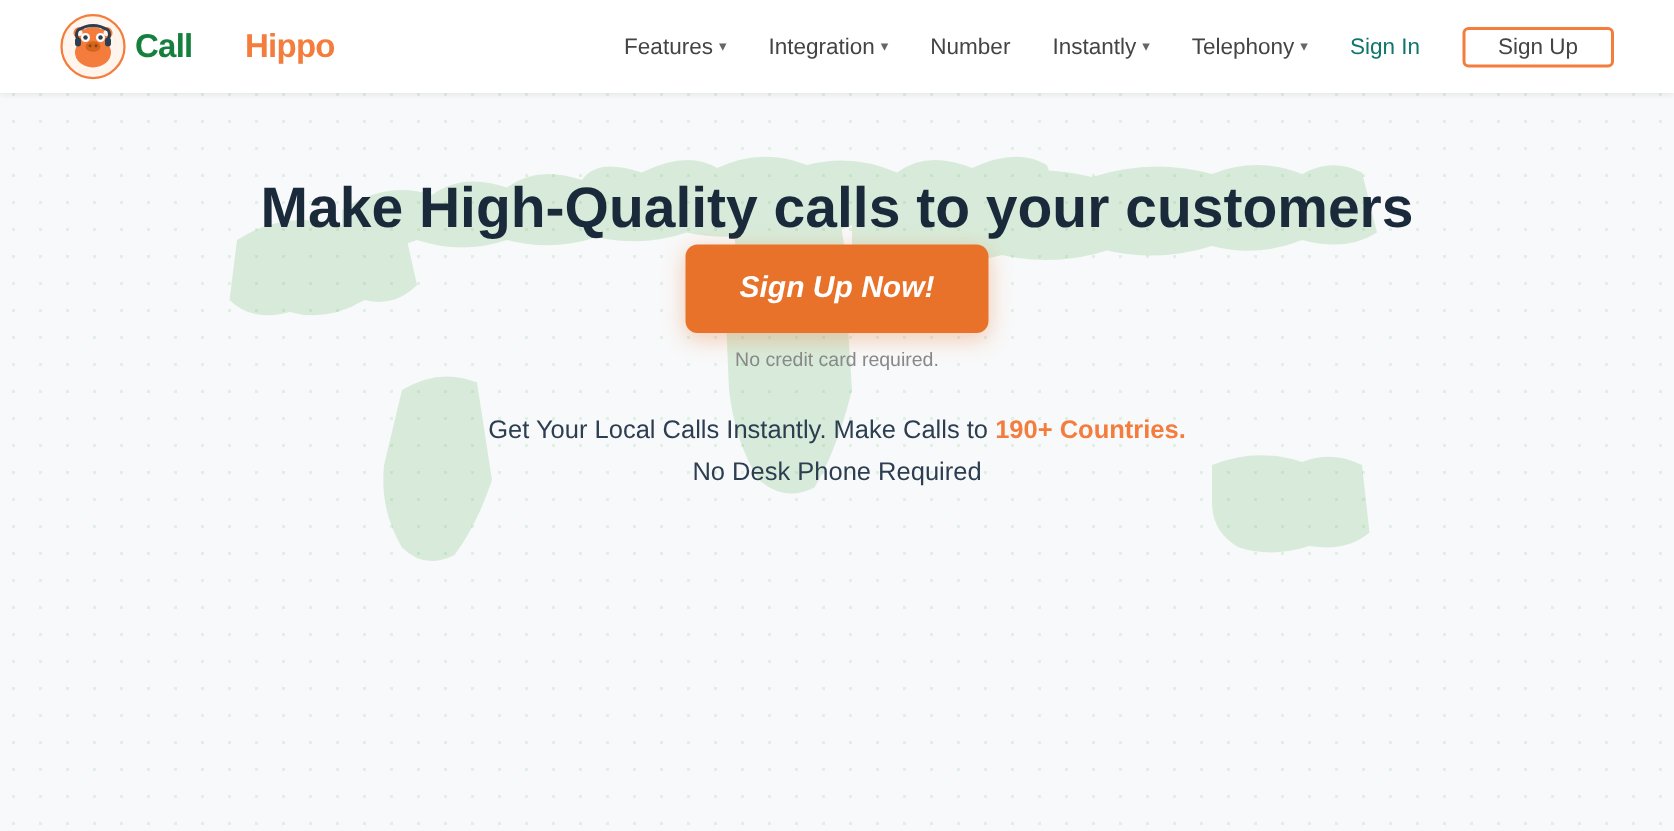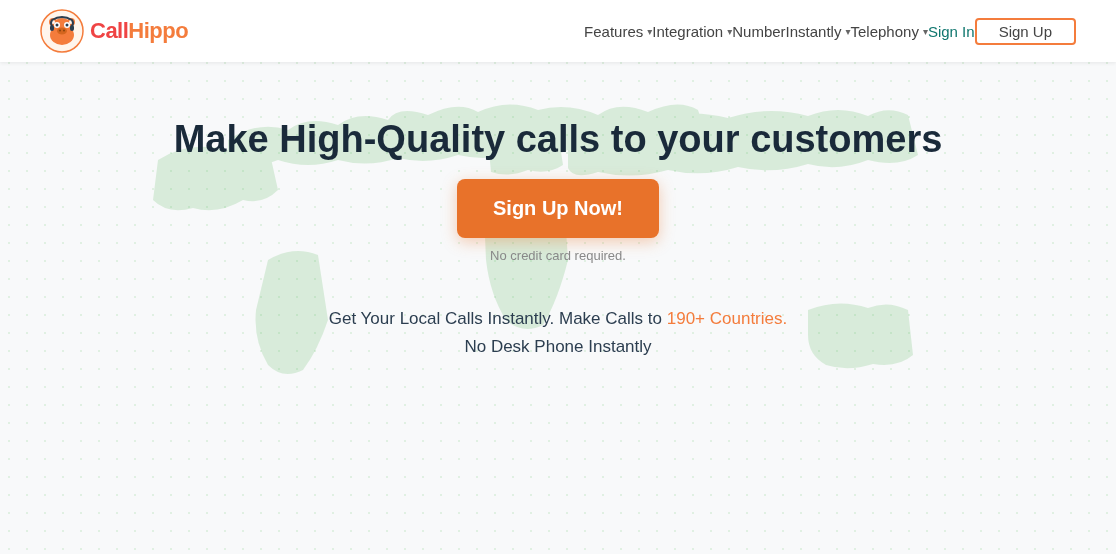--- a/index.html
+++ b/index.html
@@ -57,26 +57,27 @@
       width: 44px;
       height: 44px;
     }
 
     .logo-text {
       font-size: 22px;
       font-weight: 700;
       color: #2c3e50;
       letter-spacing: -0.5px;
     }
-    .logo-text span.call { color: #ef4444; }
-    .logo-text span.hippo { color: #f47c3c; }
+    .logo-text span.call { color: #15803d; }
+    .logo-text span.hippo { color: #f47c3c; margin-left: 35px; }
 
     .nav-links {
       display: flex;
       align-items: center;
+      gap: 28px;
       list-style: none;
     }
 
     .nav-links li a {
       text-decoration: none;
       color: #444;
       font-size: 15px;
       font-weight: 500;
       display: flex;
       align-items: center;
@@ -116,21 +117,20 @@
       padding-top: 55px;
       text-align: center;
     }
 
     .hero-title {
       font-size: 38px;
       font-weight: 800;
       color: #1a2a3a;
       line-height: 1.2;
       max-width: 780px;
-      margin-bottom: 16px;
     }
 
     .hero-subtitle {
       font-size: 22px;
       font-weight: 700;
       color: #2c3e50;
       margin-bottom: 30px;
     }
 
     .hero-subtitle .plus {
@@ -141,38 +141,39 @@
       background: #e8722a;
       color: #fff;
       border: none;
       padding: 18px 36px;
       border-radius: 8px;
       font-size: 20px;
       font-weight: 700;
       cursor: pointer;
       margin-bottom: 10px;
       box-shadow: 0 4px 15px rgba(232, 114, 42, 0.35);
+      font-style: italic;
     }
 
     .no-credit {
       font-size: 13px;
       color: #888;
-      margin-bottom: 42px;
+      margin-bottom: 26px;
     }
 
     .hero-desc {
       font-size: 17px;
       color: #2c3e50;
       font-weight: 500;
       line-height: 1.65;
     }
 
     .hero-desc .countries {
       color: #f47c3c;
-      font-weight: 400;
+      font-weight: 700;
     }
   </style>
 </head>
 <body>
 
 <div class="bg-dots"></div>
 
 <svg class="bg-map" viewBox="0 0 900 420" xmlns="http://www.w3.org/2000/svg">
 
   <path fill="#4caf50" d="M120,80 Q150,60 180,70 Q200,55 230,65 Q250,50 280,60 Q290,45 320,55 Q350,40 370,52 Q400,38 430,50 Q460,42 490,55 Q510,40 540,52 Q570,38 590,50 L600,80 Q580,90 560,85 Q540,95 510,88 Q490,98 460,90 Q440,100 410,92 Q380,102 350,95 Q320,105 290,98 Q260,108 230,100 Q200,110 170,100 Q145,110 120,100 Z"></path>
@@ -269,15 +270,15 @@
 
 
   <button class="btn-signup-cta">Sign Up Now!</button>
 
   <p class="no-credit">No credit card required.</p>
 
   <p class="hero-desc">
     <span>Get Your Local Calls Instantly. Make Calls to</span>
     <span class="countries">190+ Countries.</span>
     <br>
-    <span>No Desk Phone Instantly</span>
+    <span>No Desk Phone Required</span>
   </p>
 </section>
 
 </body></html>

